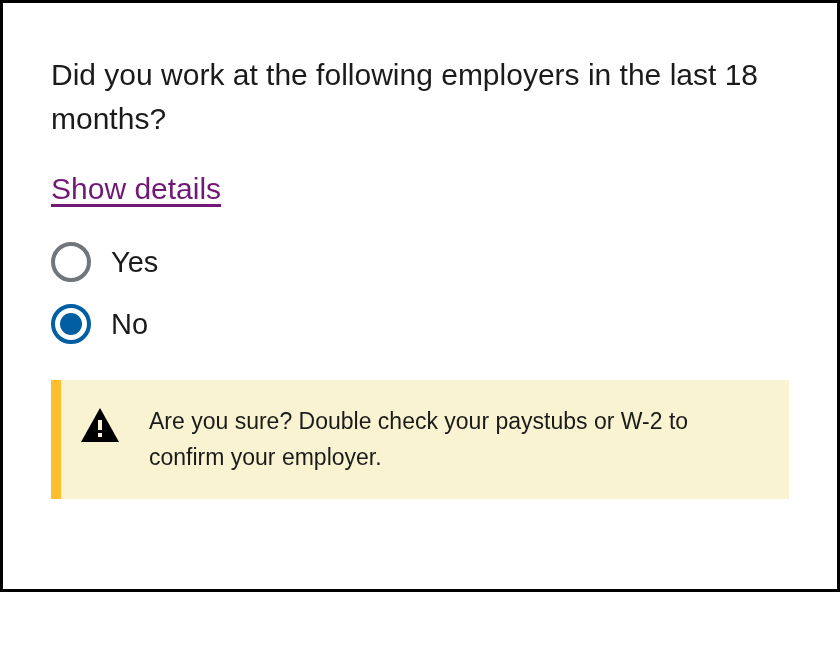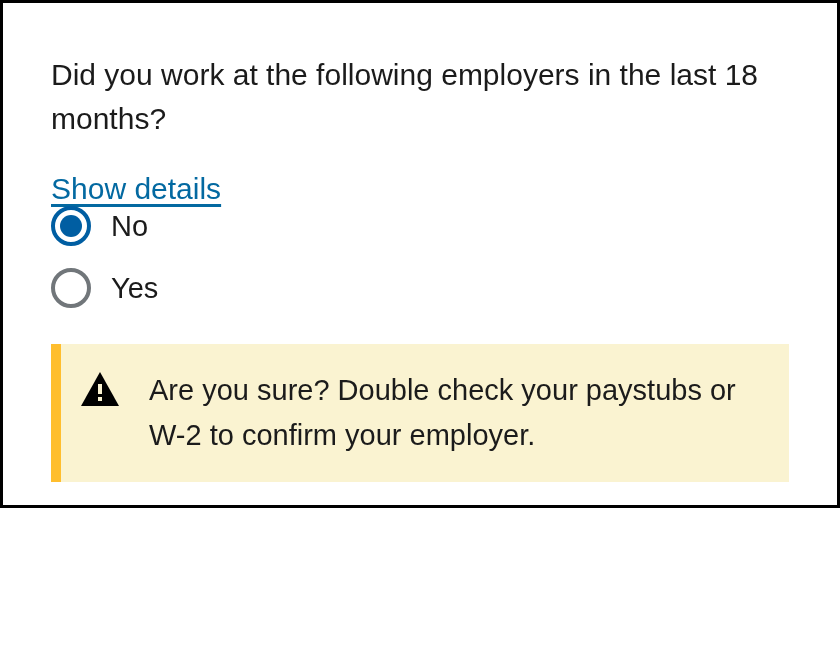--- a/index.html
+++ b/index.html
@@ -6,43 +6,44 @@
       box-sizing: border-box;
       margin: 0;
       padding: 0;
     }
     body {
       font-family: -apple-system, BlinkMacSystemFont, "Segoe UI", "Helvetica Neue", Arial, sans-serif;
       background: #fff;
     }
     .container {
       width: 840px;
-      height: 508px;
+      height: 592px;
       border: 3px solid #000;
       padding: 50px 48px 48px 48px;
     }
     .question {
       font-size: 30px;
       line-height: 1.45;
       color: #1b1b1b;
       margin-bottom: 32px;
     }
     .employer-name {
       font-size: 30px;
       font-weight: 700;
       color: #1b1b1b;
       margin-bottom: 6px;
     }
     .show-details {
       font-size: 30px;
-      color: #0369a1;
+      color: #701a75;
       text-decoration: underline;
       text-underline-offset: 5px;
       cursor: pointer;
       display: inline-block;
+      margin-bottom: 36px;
     }
     .radio-group {
       margin-bottom: 36px;
     }
     .radio-option {
       display: flex;
       align-items: center;
       margin-bottom: 22px;
       cursor: pointer;
     }
@@ -76,45 +77,45 @@
       border-left: 10px solid #ffbe2e;
       padding: 24px 30px 24px 20px;
       align-items: flex-start;
     }
     .alert-icon {
       flex-shrink: 0;
       margin-right: 30px;
       margin-top: 4px;
     }
     .alert-text {
-      font-size: 29px;
+      font-size: 23px;
       line-height: 1.55;
       color: #1b1b1b;
     }
   </style>
 </head>
 <body>
 
 <div class="container">
   <p class="question">Did you work at the following employers in the last 18 months?</p>
 
   <div>
     <a class="show-details">Show details</a>
   </div>
 
   <div class="radio-group">
     <div class="radio-option">
+      <span class="radio-circle"></span>
+      <span class="radio-label">Yes</span>
+    </div>
+    <div class="radio-option">
       <span class="radio-circle selected">
         <span class="radio-inner"></span>
       </span>
       <span class="radio-label">No</span>
-    </div>
-    <div class="radio-option">
-      <span class="radio-circle"></span>
-      <span class="radio-label">Yes</span>
     </div>
   </div>
 
   <div class="alert">
     <span class="alert-icon">
       <svg width="38" height="34" viewBox="0 0 38 34">
         <path d="M19 0 L38 34 L0 34 Z" fill="#000"></path>
         <rect x="17" y="12" width="4" height="10" fill="#faf3d1"></rect>
         <rect x="17" y="25" width="4" height="4" fill="#faf3d1"></rect>
       </svg>

